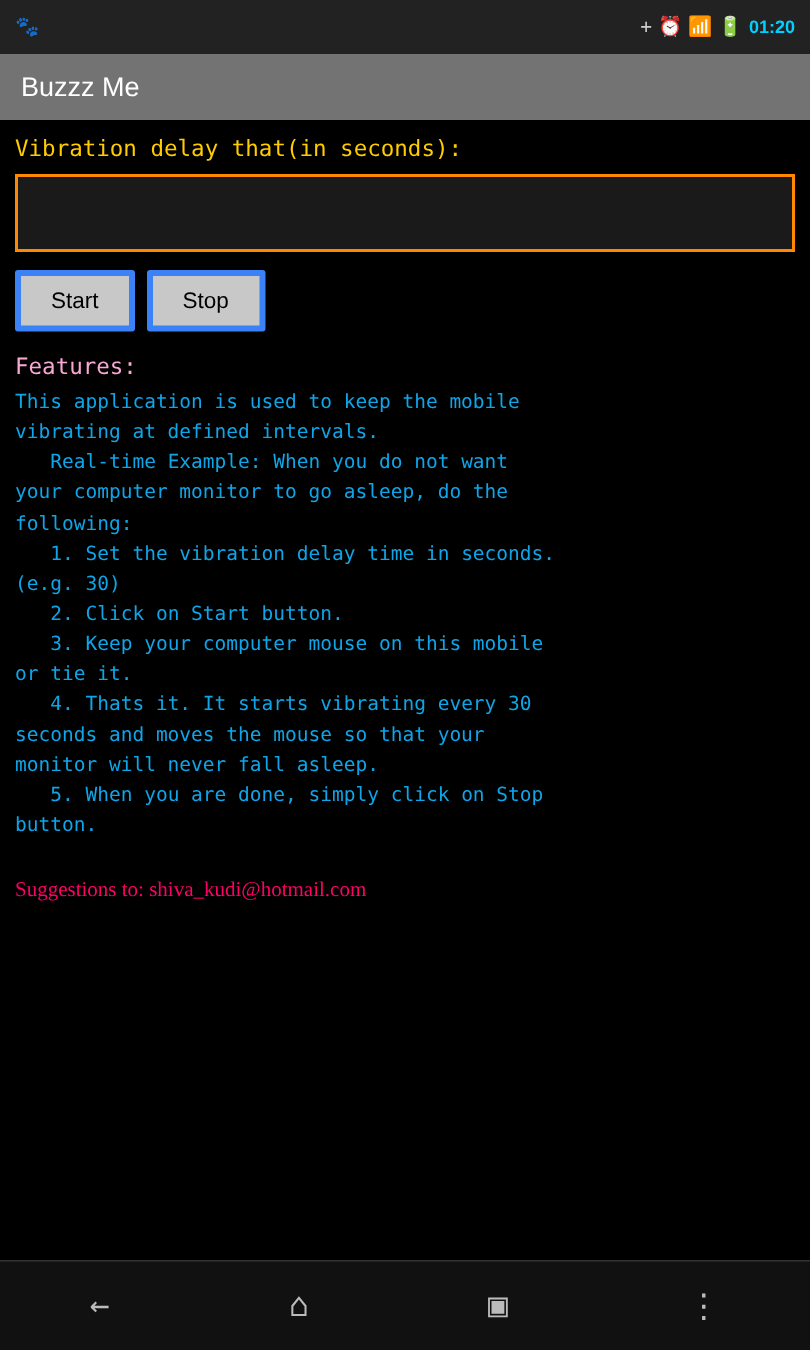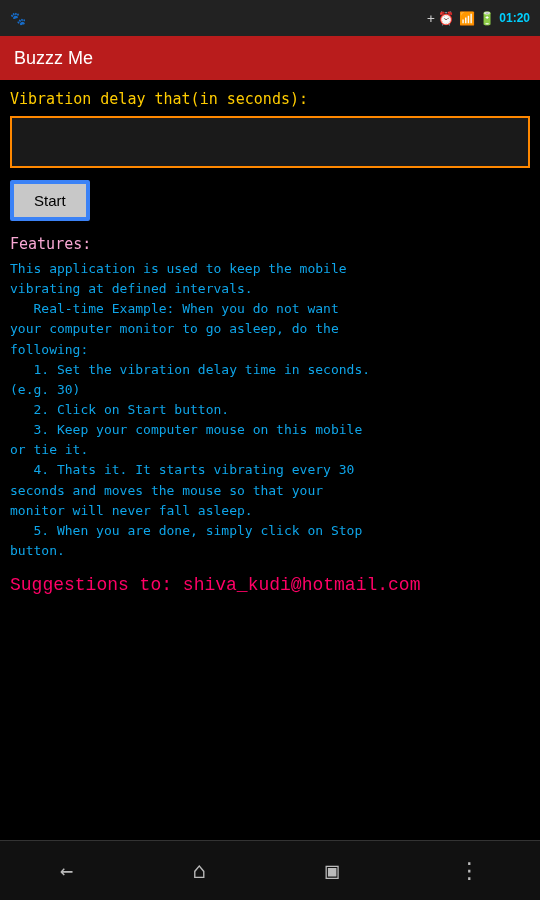--- a/index.html
+++ b/index.html
@@ -39,21 +39,21 @@
       font-weight: bold;
       font-family: sans-serif;
     }
     .status-icon {
       color: #ccc;
       font-size: 13px;
     }
 
     
     .title-bar {
-      background: #b91c1c;
+      background: #737373;
       height: 44px;
       display: flex;
       align-items: center;
       padding: 0 14px;
       flex-shrink: 0;
     }
     .title-bar-text {
       color: #fff;
       font-size: 18px;
       font-family: sans-serif;
@@ -116,23 +116,23 @@
       color: #0ea5e9;
       font-size: 13px;
       font-family: monospace;
       line-height: 1.55;
       white-space: pre-wrap;
       word-break: break-word;
     }
 
     .suggestions {
       color: #ff0066;
-      font-size: 18px;
-      font-family: Liberation Mono, monospace;
-      margin-top: 14px;
+      font-size: 14px;
+      font-family: Liberation Serif, serif;
+      margin-top: 25px;
     }
 
     
     .nav-bar {
       background: #111;
       height: 60px;
       display: flex;
       align-items: center;
       justify-content: space-around;
       flex-shrink: 0;
@@ -162,20 +162,21 @@
 
 <div class="title-bar">
   <span class="title-bar-text">Buzzz Me</span>
 </div>
 
 <div class="main-content">
   <div class="label-vibration">Vibration delay that(in seconds):</div>
   <input class="input-delay" type="text" placeholder="" style="">
   <div class="button-row">
     <button class="btn-start">Start</button>
+    <button class="btn-stop">Stop</button>
   </div>
   <div class="features-title">Features:</div>
   <div class="features-text">This application is used to keep the mobile
 vibrating at defined intervals.
    Real-time Example: When you do not want
 your computer monitor to go asleep, do the
 following:
    1. Set the vibration delay time in seconds.
 (e.g. 30)
    2. Click on Start button.

